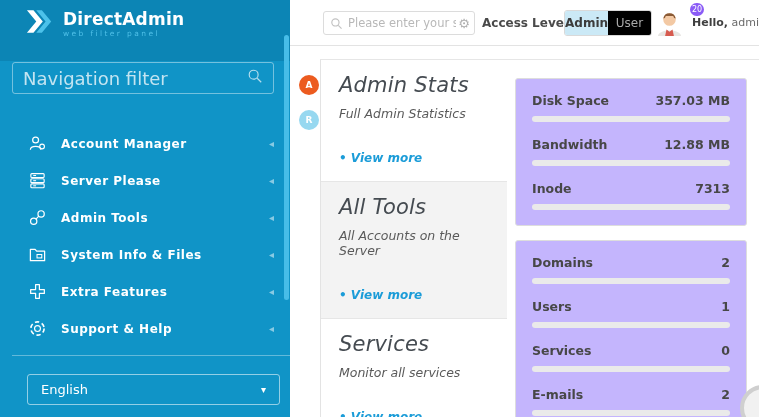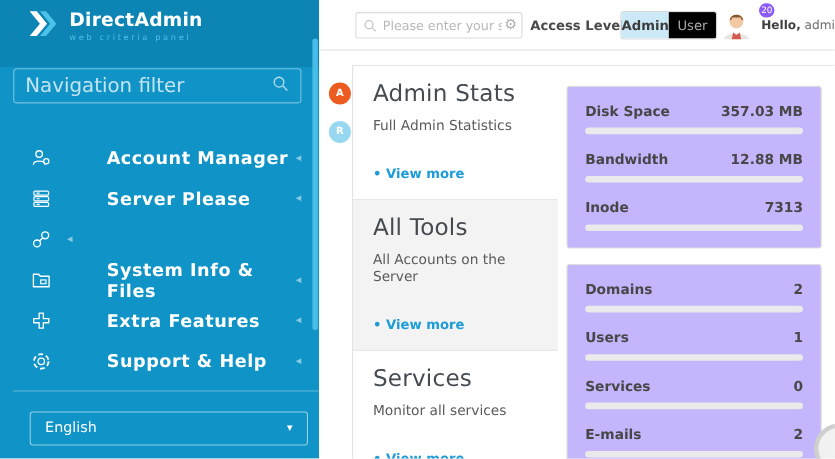--- a/index.html
+++ b/index.html
@@ -13,21 +13,21 @@
   .logo { position:absolute; left:26px; top:9px; display:flex; align-items:center; gap:9px; cursor:pointer; }
   .logo-t1 { color:#fff; font-size:17px; font-weight:bold; letter-spacing:.2px; line-height:18px; }
   .logo-t2 { color:#4fc0e8; font-size:7.5px; letter-spacing:2.4px; margin-top:1px; }
   .sb-scrollbar { position:absolute; right:1px; top:35px; width:5px; height:265px; background:#47bde8; border-radius:3px; }
   .nav-filter { position:absolute; left:12px; top:62px; width:262px; height:32px; border:1px solid rgba(255,255,255,.42); border-radius:3px; display:flex; align-items:center; padding:0 10px; }
   .nav-filter input { flex:1; min-width:0; background:transparent; border:none; outline:none; color:rgba(255,255,255,.9); font-size:18px; font-family:inherit; }
   .nav-filter input::placeholder { color:rgba(255,255,255,.75); }
   .menu { position:absolute; top:125px; left:0; width:290px; list-style:none; }
   .menu-item { height:37px; display:flex; align-items:center; padding:0 16px 0 27px; cursor:pointer; }
   .mi-icon { width:20px; height:20px; margin-right:14px; display:flex; align-items:center; justify-content:center; }
-  .mi-label { flex:1; color:#fff; font-size:16px; font-weight:bold; letter-spacing:.5px;margin-left:36px; }
+  .mi-label { flex:1; color:#fff; font-size:12px; font-weight:bold; letter-spacing:.5px; }
   .mi-caret { color:rgba(255,255,255,.5); font-size:10px; }
   .sb-divider { position:absolute; left:12px; right:0; top:355px; border-top:1px solid rgba(255,255,255,.35); }
   .lang-select { position:absolute; left:27px; top:374px; width:253px; height:31px; border:1px solid rgba(255,255,255,.55); border-radius:3px; display:flex; align-items:center; padding:0 13px; color:#fff; font-size:13px; cursor:pointer; }
   .lang-caret { margin-left:auto; color:#fff; font-size:10px; }
 
   
   .topbar { position:absolute; left:290px; top:0; width:469px; height:46px; background:#fff; border-bottom:1px solid #e3e3e3; }
   .search-box { position:absolute; left:33px; top:11px; width:152px; height:24px; border:1px solid #dcdcdc; border-radius:3px; display:flex; align-items:center; padding:0 18px 0 6px; }
   .search-box input { flex:1; min-width:0; border:none; outline:none; font-size:11.5px; color:#777; font-family:inherit; }
   .search-box input::placeholder { color:#b8b8b8; }
@@ -42,21 +42,21 @@
   .badge { position:absolute; left:382px; top:1px; min-width:17px; height:17px; padding:0 2px; border-radius:9px; background:#8b5cf6; border:2px solid #fff; color:#fff; font-size:8px; display:flex; align-items:center; justify-content:center; z-index:2;margin-left:16px; }
   .hello { position:absolute; left:402px; top:16px; font-size:11px; color:#6b6b6b; white-space:nowrap; cursor:pointer; }
   .hello b { color:#3f3f3f; }
 
   
   .subheader-line { position:absolute; left:320px; top:59px; width:439px; border-top:1px solid #e6e6e6; }
   .level-shortcuts { position:absolute; left:299px; top:75px; display:flex; flex-direction:column; gap:15px; }
   .shortcut { width:20px; height:20px; border-radius:50%; color:#fff; font-size:9px; font-weight:bold; display:flex; align-items:center; justify-content:center; cursor:pointer; }
 
   .sections { position:absolute; left:320px; top:60px; width:187px; border-left:1px solid #e3e3e3; }
-  .section { padding:13px 18px 16px; border-bottom:1px solid #e6e6e6; cursor:pointer; }
+  .section { padding:13px 18px 16px; border-bottom:1px solid #e6e6e6; cursor:pointer;font-style:italic; }
   .section.highlighted { background:#f3f3f3; }
   .sec-title { font-size:21px; color:#454b51; letter-spacing:.2px; }
   .sec-sub { font-size:12.5px; color:#5a5a5a; margin-top:9px; }
   .sec-link { font-size:12px; font-weight:bold; color:#1b9cd8; margin-top:30px; }
   .sec-link::before { content:"\2022  "; }
 
   .cards { position:absolute; left:515px; top:78px; width:232px; }
   .card { border:1px solid #ddd; border-radius:3px; background:#c4b5fd; padding:8px 16px 6px; }
   .card + .card { margin-top:14px; }
   .stat-row { padding:6px 0 9px; }
@@ -74,21 +74,21 @@
     <div class="sb-header">
       <div class="logo">
         <span>
           <svg viewBox="0 0 30 26" width="28" height="25">
             <polygon points="1,1 8,1 18,13 8,25 1,25 11,13" fill="#ffffff"></polygon>
             <polygon points="11,1 17,1 27,13 17,25 11,25 21,13" fill="#4cc2ea"></polygon>
           </svg>
         </span>
         <span class="logo-text">
           <div class="logo-t1">DirectAdmin</div>
-          <div class="logo-t2">web criteria panel</div>
+          <div class="logo-t2">web filter panel</div>
         </span>
       </div>
     </div>
 
     <div class="nav-filter">
       <input type="text" placeholder="Navigation filter" style="">
       <span class="nf-mag">
         <svg viewBox="0 0 18 18" width="16" height="16">
             <circle cx="7.5" cy="7.5" r="5" fill="none" stroke="rgba(255,255,255,.7)" stroke-width="1.3"></circle>
             <line x1="11.5" y1="11.5" x2="16" y2="16" stroke="rgba(255,255,255,.7)" stroke-width="1.3"></line>
@@ -125,20 +125,21 @@
   </li>
 
   <li class="menu-item">
     <span class="mi-icon">
             <svg viewBox="0 0 20 20" width="19" height="19">
               <circle cx="6" cy="14" r="3.3" fill="none" stroke="#fff" stroke-width="1.3"></circle>
               <circle cx="13.8" cy="6.2" r="3.3" fill="none" stroke="#fff" stroke-width="1.3"></circle>
               <line x1="8.3" y1="11.7" x2="11.4" y2="8.6" stroke="#fff" stroke-width="1.3"></line>
             </svg>
           </span>
+    <span class="mi-label">Admin Tools</span>
     <span class="mi-caret">◂</span>
   </li>
 
   <li class="menu-item">
     <span class="mi-icon">
             <svg viewBox="0 0 20 20" width="19" height="19">
               <path d="M2.5 16.5 v-12 h5 l1.6 2 h8.4 v10 z" fill="none" stroke="#fff" stroke-width="1.3" stroke-linejoin="round"></path>
               <rect x="9.5" y="10" width="5" height="3.6" fill="none" stroke="#fff" stroke-width="1.1"></rect>
             </svg>
           </span>

